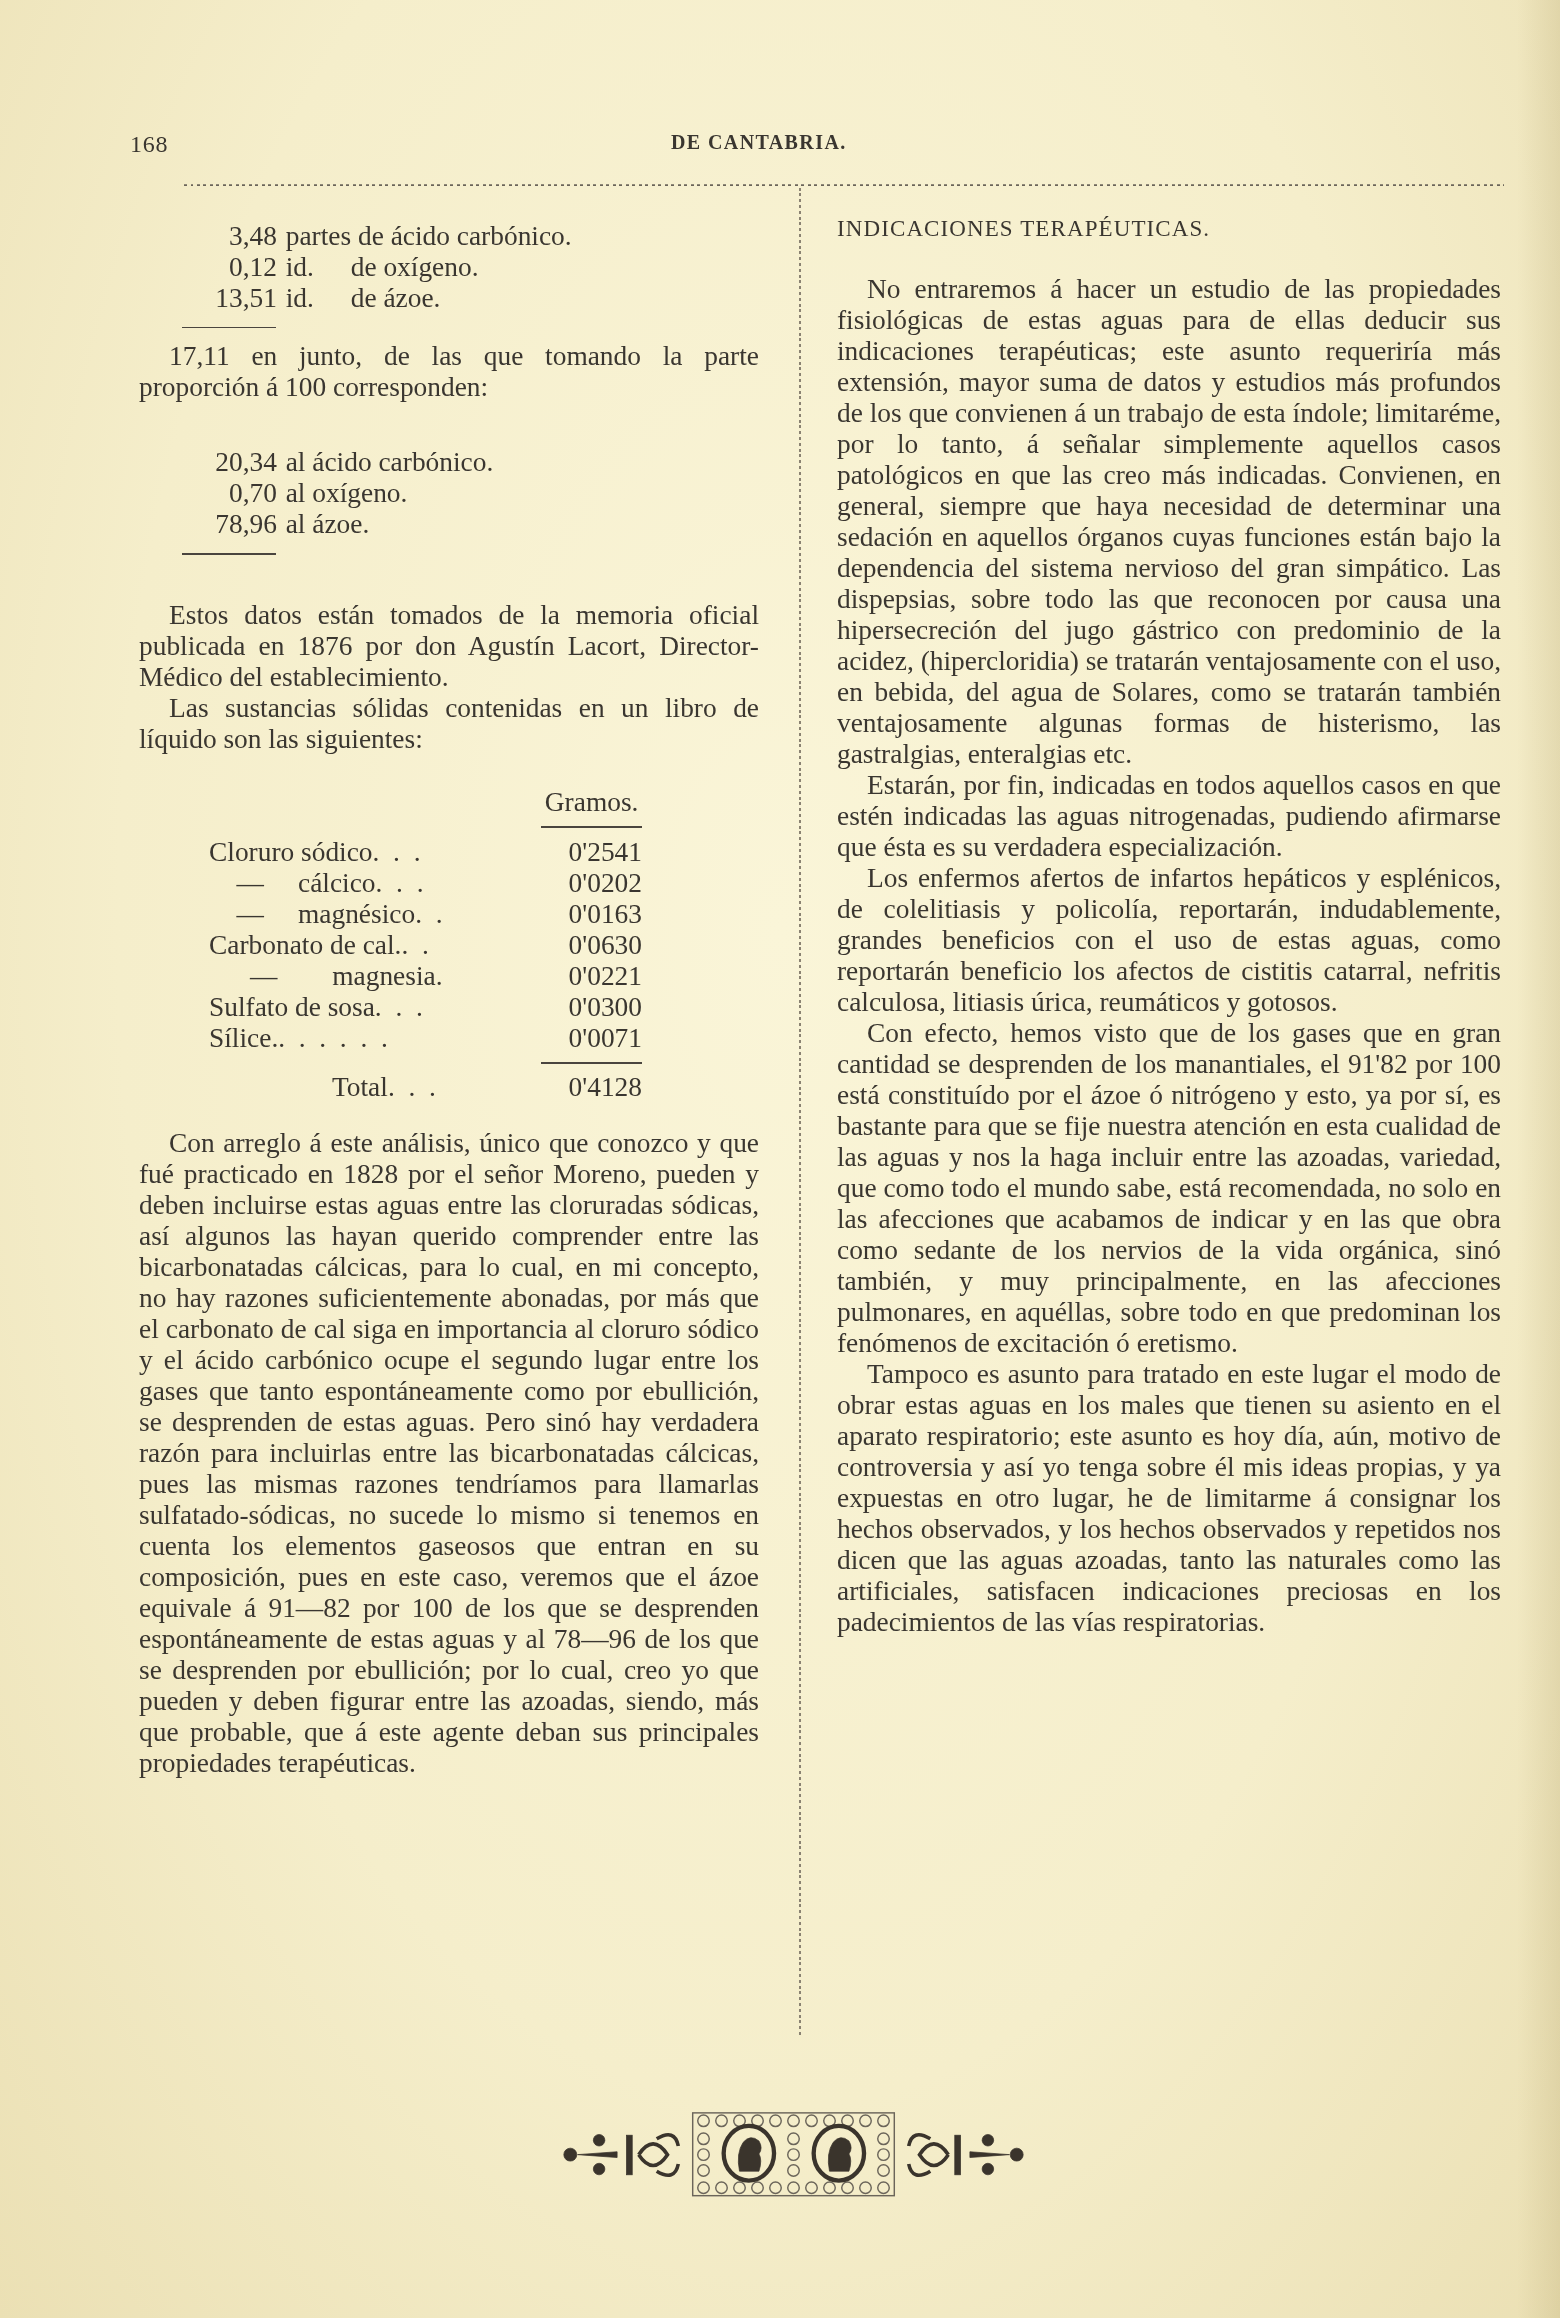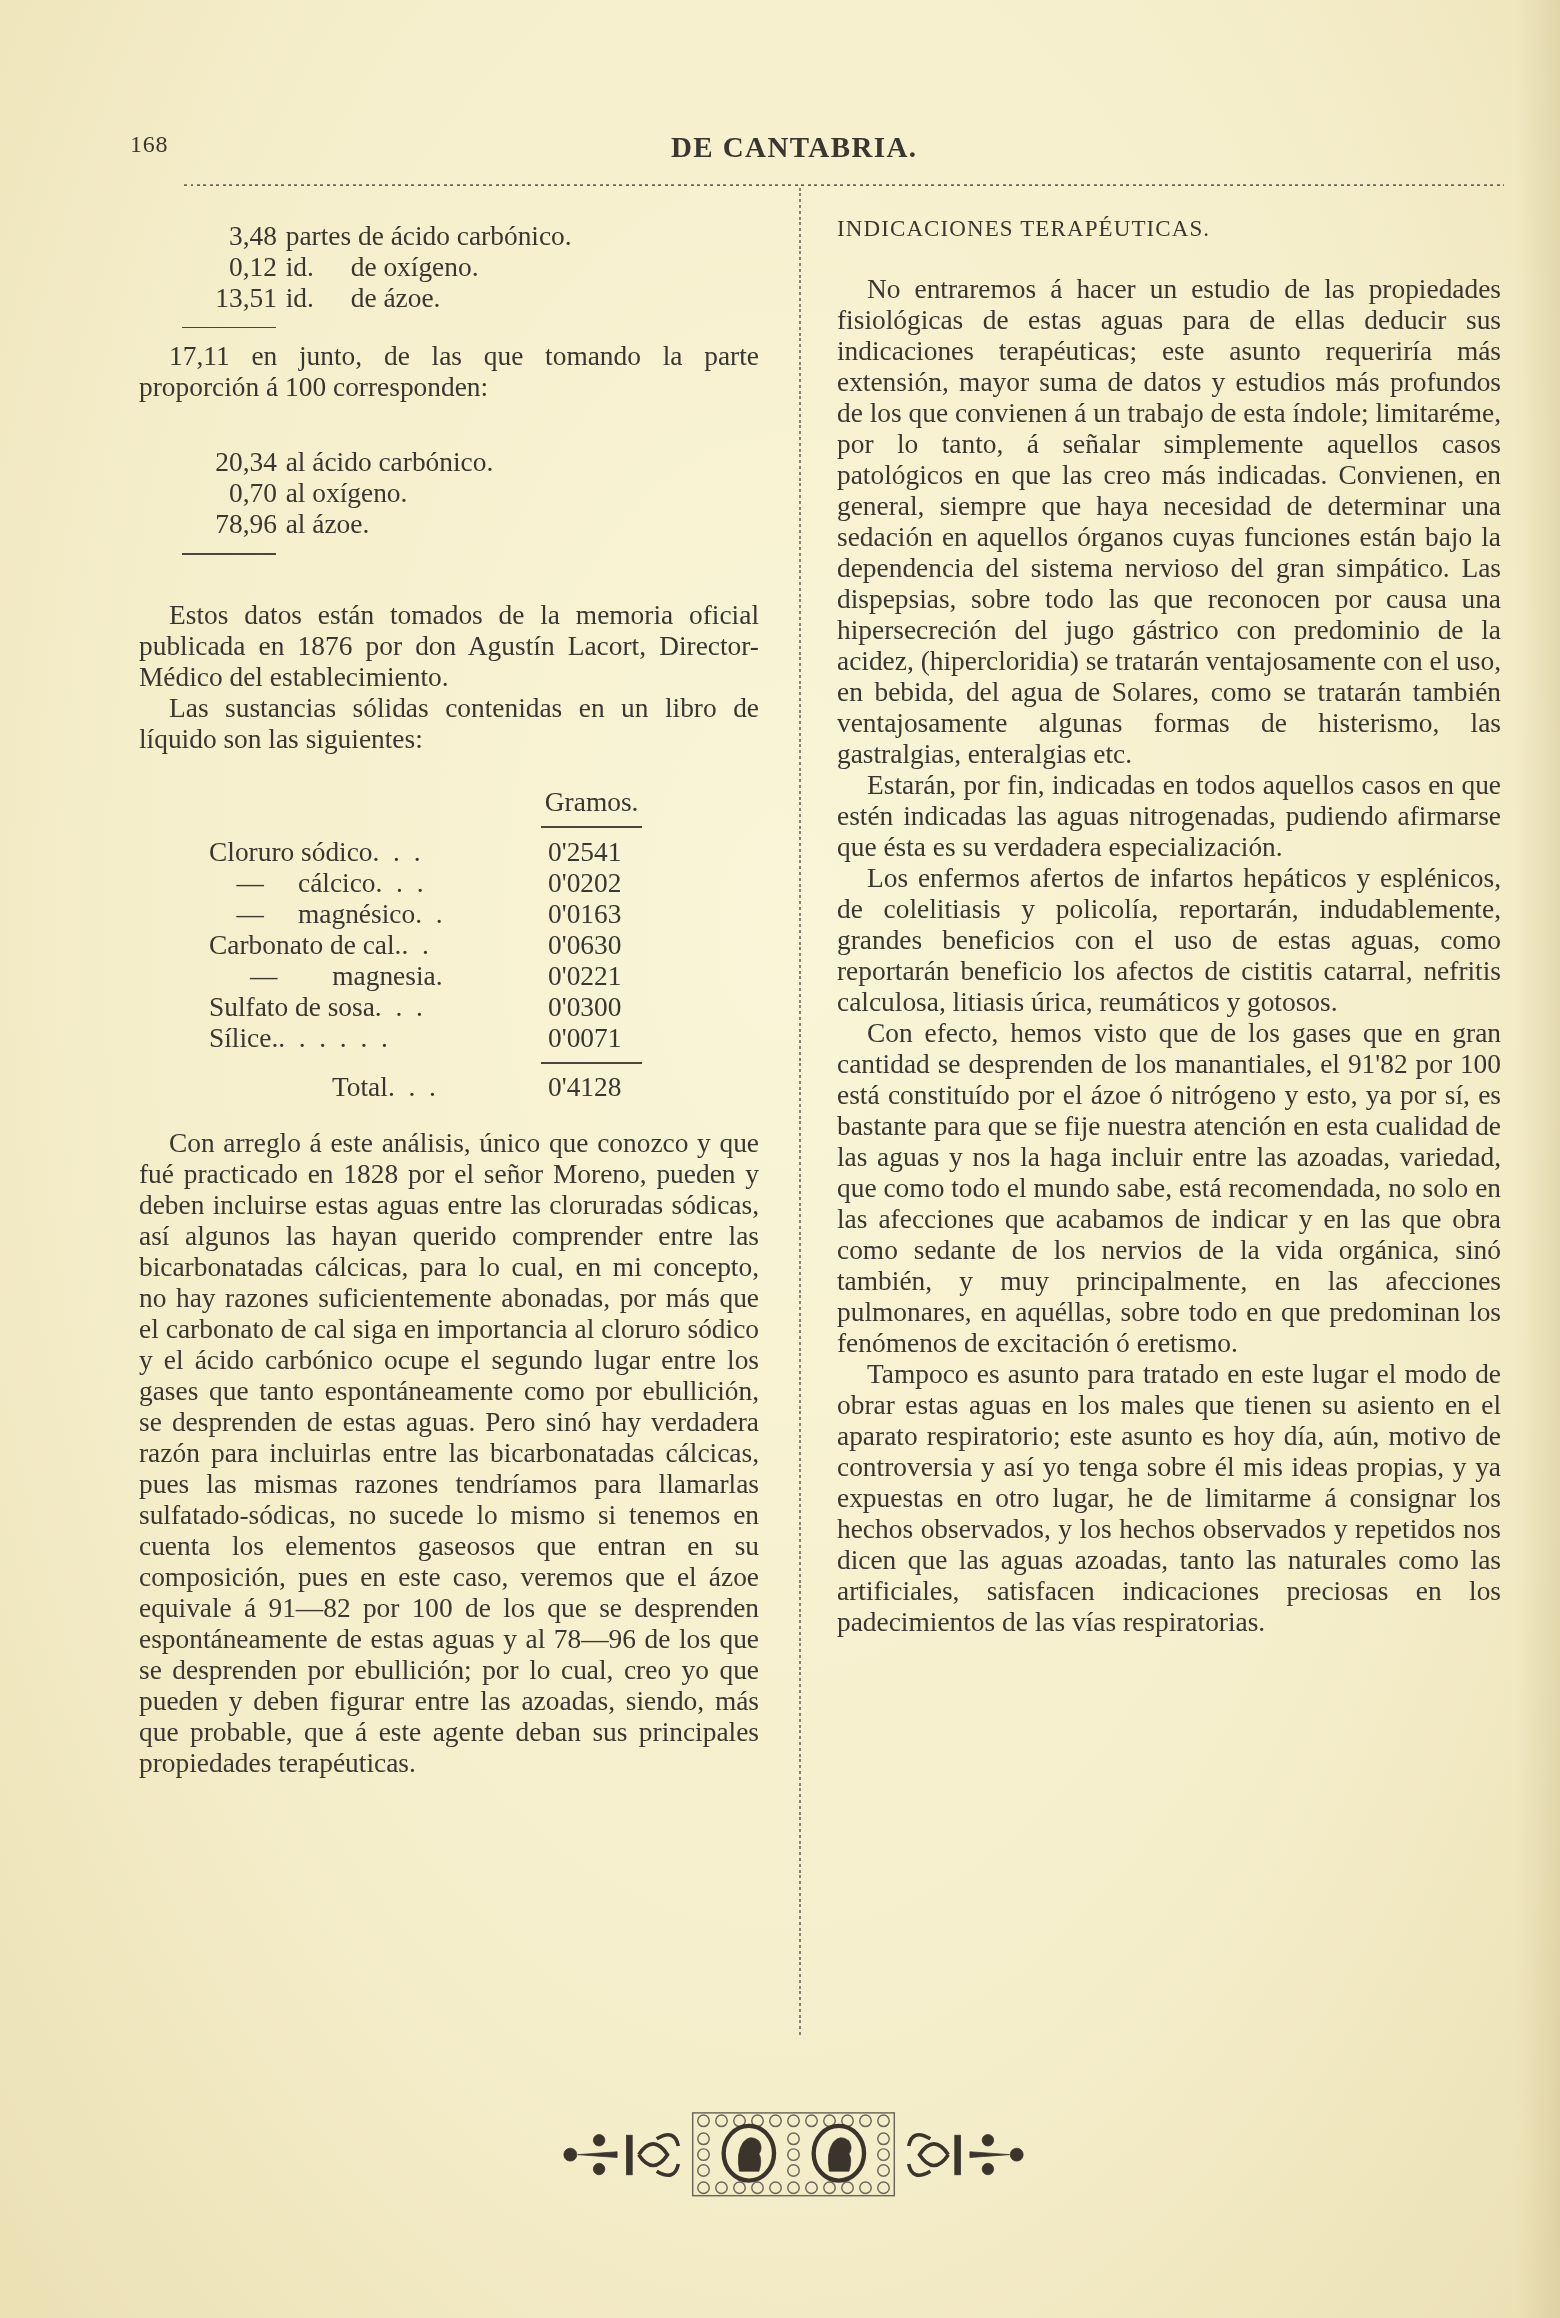--- a/index.html
+++ b/index.html
@@ -11,21 +11,21 @@
     color: #3a3630;
     position: relative;
     overflow: hidden;
   }
   .edge-shadow {
     position: absolute; right: 0; top: 0; width: 43px; height: 100%;
     background: linear-gradient(to right, rgba(0,0,0,0) 0%, rgba(160,140,80,0.18) 100%);
   }
   .running-head { position: absolute; top: 131px; left: 0; width: 100%; height: 43px; }
   .page-number { position: absolute; left: 130px; top: 0; font-size: 24px; letter-spacing: 0.7px; }
-  .running-title { position: absolute; left: 671px; top: 0; font-size: 29px; font-weight: bold; letter-spacing: 1.4px; }
+  .running-title { position: absolute; left: 671px; top: 0; font-size: 20px; font-weight: bold; letter-spacing: 1.4px; }
   .head-rule {
     position: absolute; top: 182px; left: 184px; width: 1320px; height: 5.8px;
     background: repeating-linear-gradient(90deg, #6b655a 0 2.9px, transparent 2.9px 6.5px);
     clip-path: polygon(0 40%, 100% 40%, 100% 70%, 0 70%);
   }
   .col-rule {
     position: absolute; left: 799px; top: 188px; width: 2.2px; height: 1847px;
     background: repeating-linear-gradient(0deg, #8a8272 0 2.9px, transparent 2.9px 5.8px);
   }
   .col { position: absolute; top: 209px; font-size: 27.4px; line-height: 31px; text-align: justify; }
@@ -36,21 +36,21 @@
   .gas-row { display: flex; }
   .gas-val { display: inline-block; width: 76px; text-align: right; padding-right: 8.7px; }
   .gas-id  { display: inline-block; width: 65px; }
   .short-rule { width: 94px; height: 1.4px; background: #4a453e; margin: 13px 0 13px 43px; }
   .spacer { height: 32px; }
   .salt-table { margin-left: 70px; width: 433px; }
   .salt-head { text-align: right; padding-right: 3.6px; }
   .salt-rule { width: 101px; height: 1.4px; background: #4a453e; margin: 8.7px 0 8.7px auto; }
   .salt-row { display: flex; justify-content: space-between; }
   .salt-name { flex: 1; }
-  .salt-val { width: 94px; text-align: left; padding-left: 14.4px; }
+  .salt-val { width: 94px; text-align: right; padding-left: 14.4px; }
   .total-row { display: flex; justify-content: space-between; }
   .total-label { flex: 1; text-align: left; padding-left: 123px; }
   .section-title { text-align: left; font-size: 23px; letter-spacing: 1.1px; margin: 4.3px 0 30px 0; }
   .ornament { position: absolute; left: 548px; top: 2110px; width: 491px; height: 90px; }
 </style>
 </head>
 <body>
 
 <div class="edge-shadow"></div>
 

